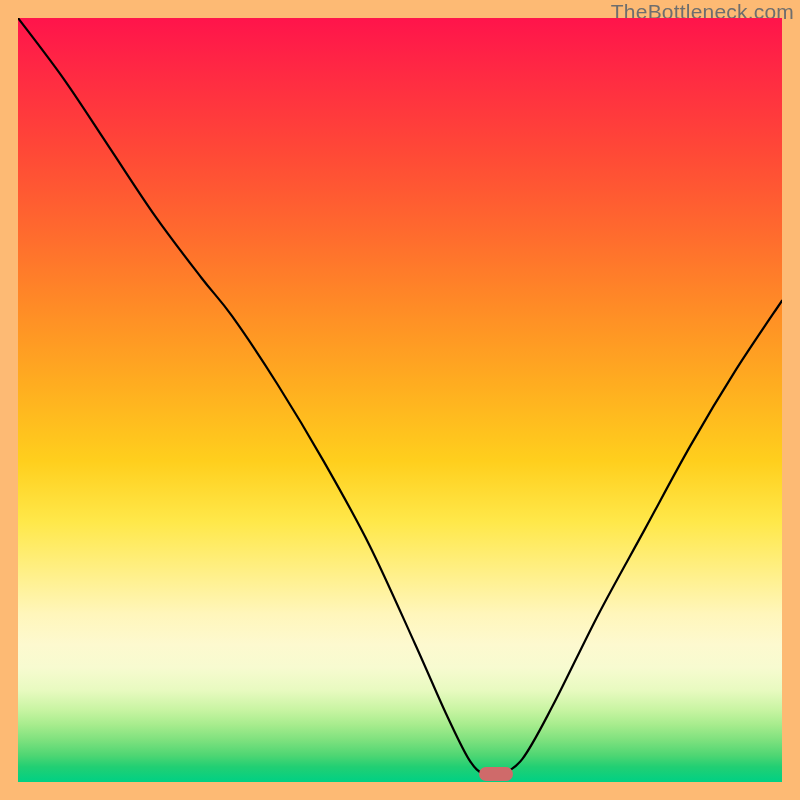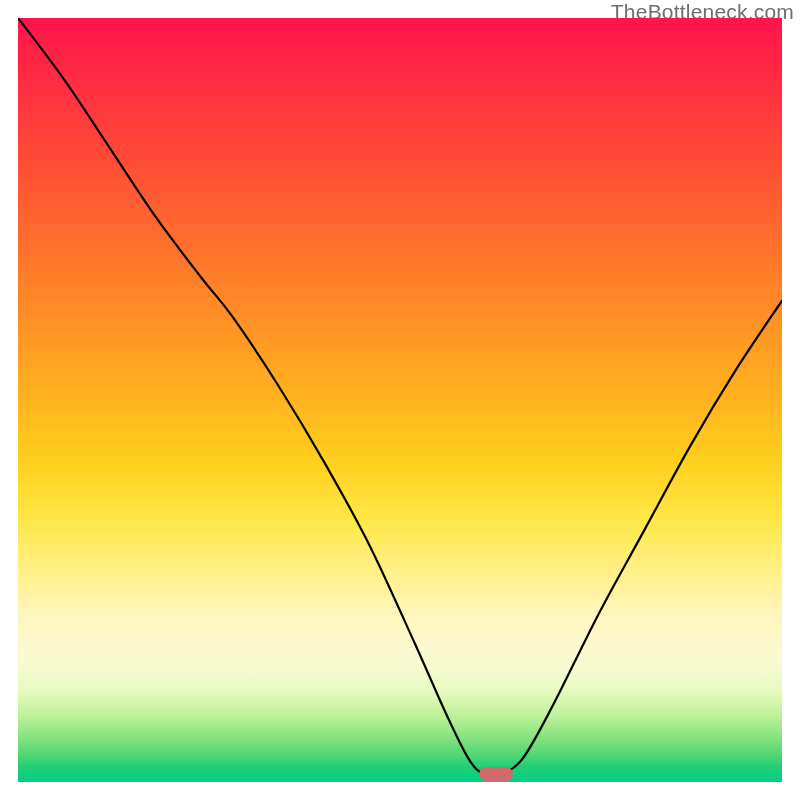--- a/index.html
+++ b/index.html
@@ -8,21 +8,21 @@
     width: 800px;
     height: 800px;
     overflow: hidden;
     background: #000;
     font-family: Arial, Helvetica, sans-serif;
   }
   .frame {
     position: relative;
     width: 800px;
     height: 800px;
-    background: #ffffff;
+    background: #fdba74;
   }
   .plot-area {
     position: absolute;
     left: 18px;
     top: 18px;
     width: 764px;
     height: 764px;
   }
   .gradient {
     position: absolute;

